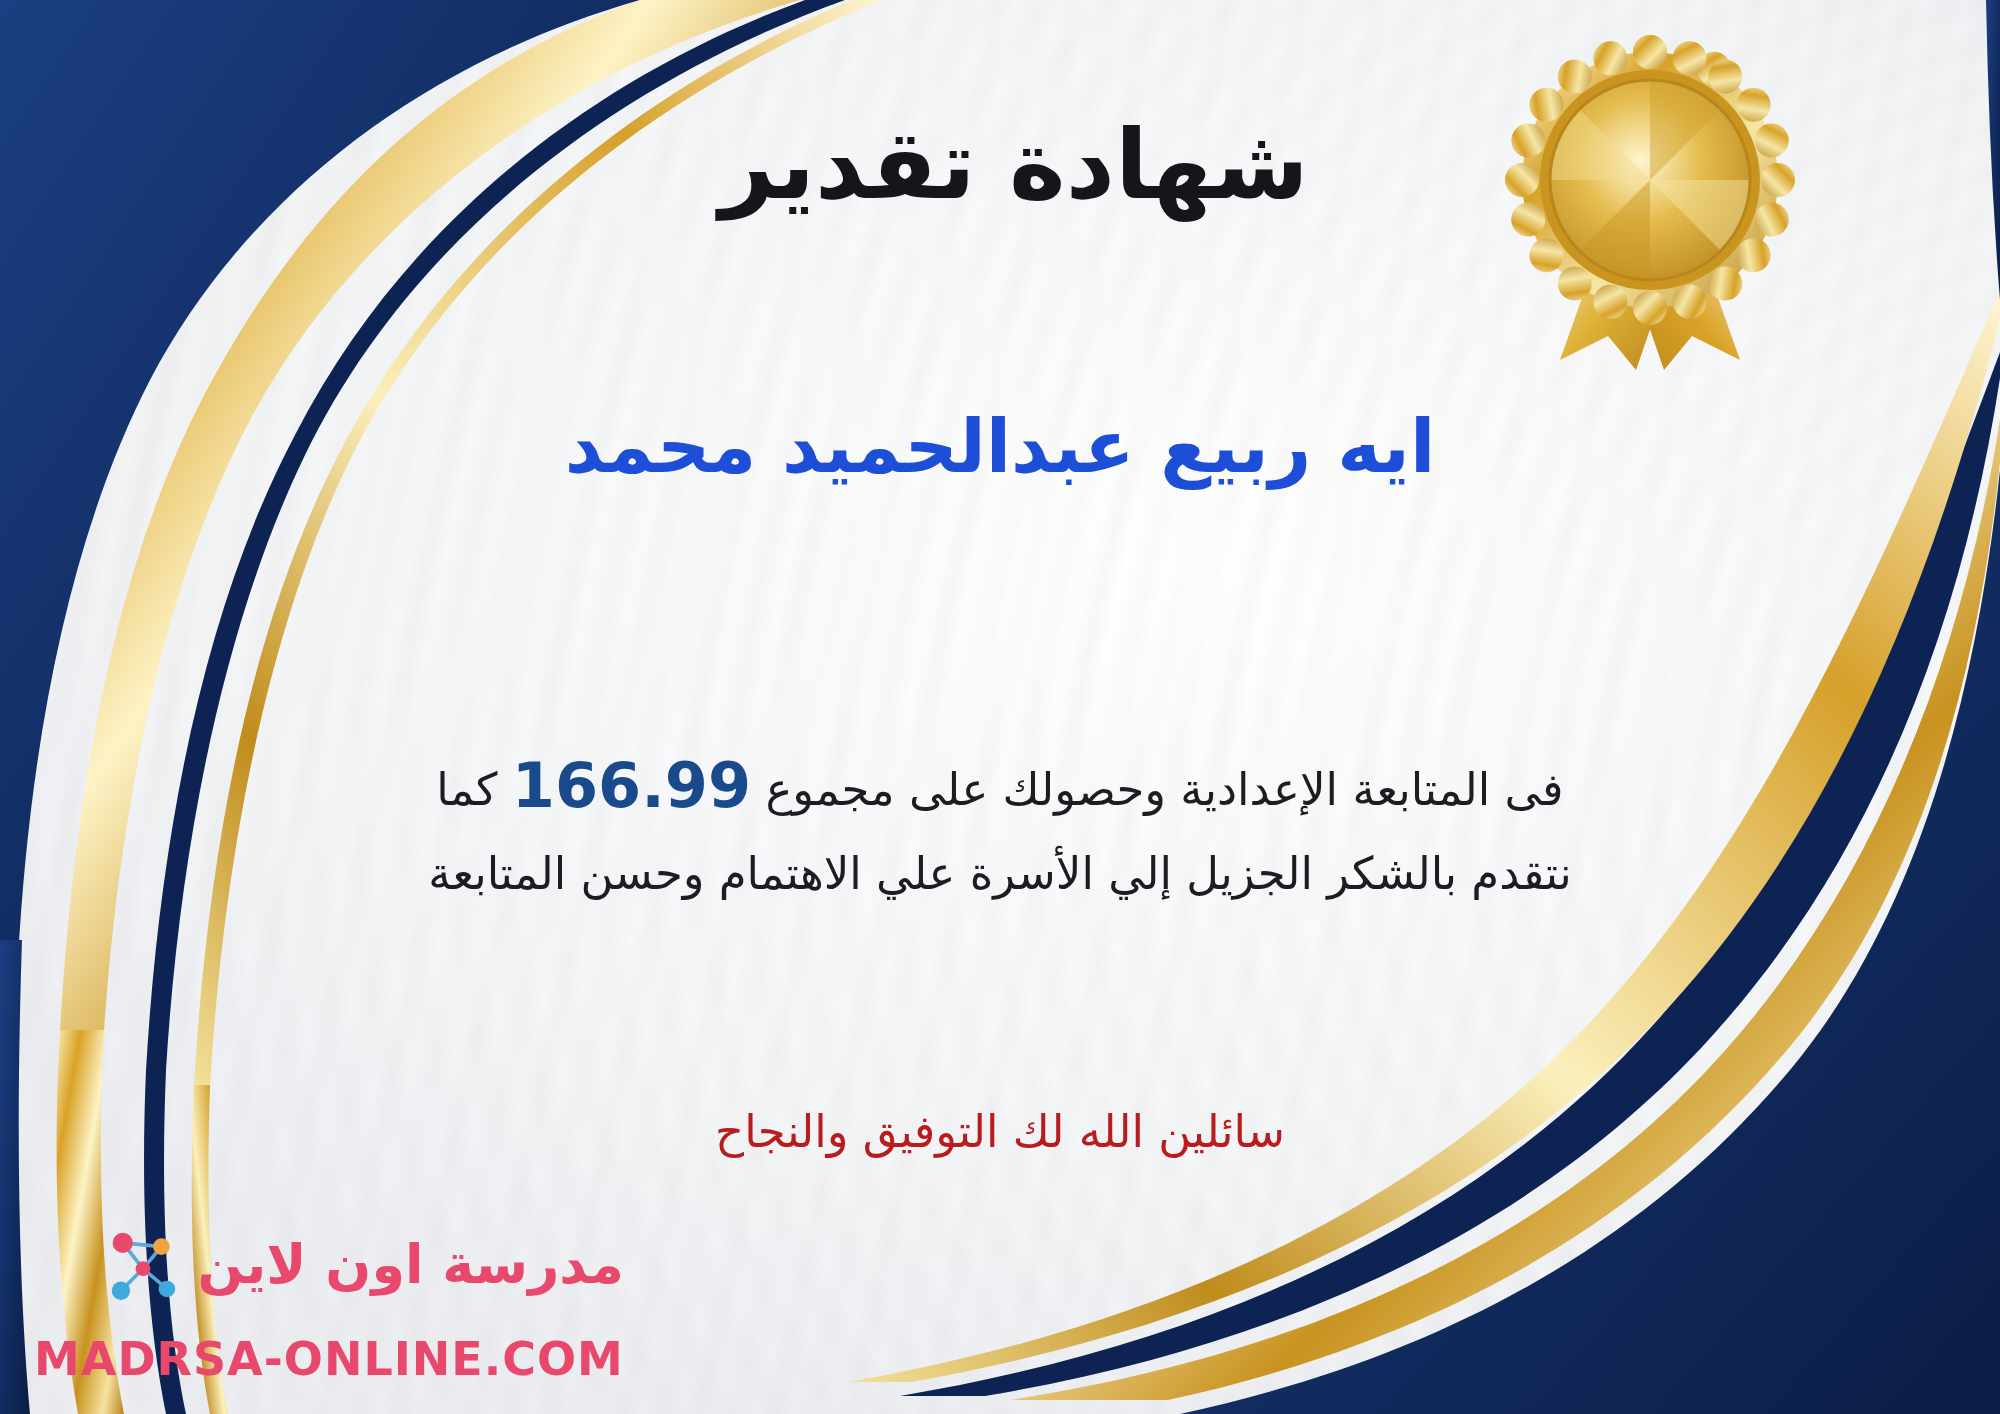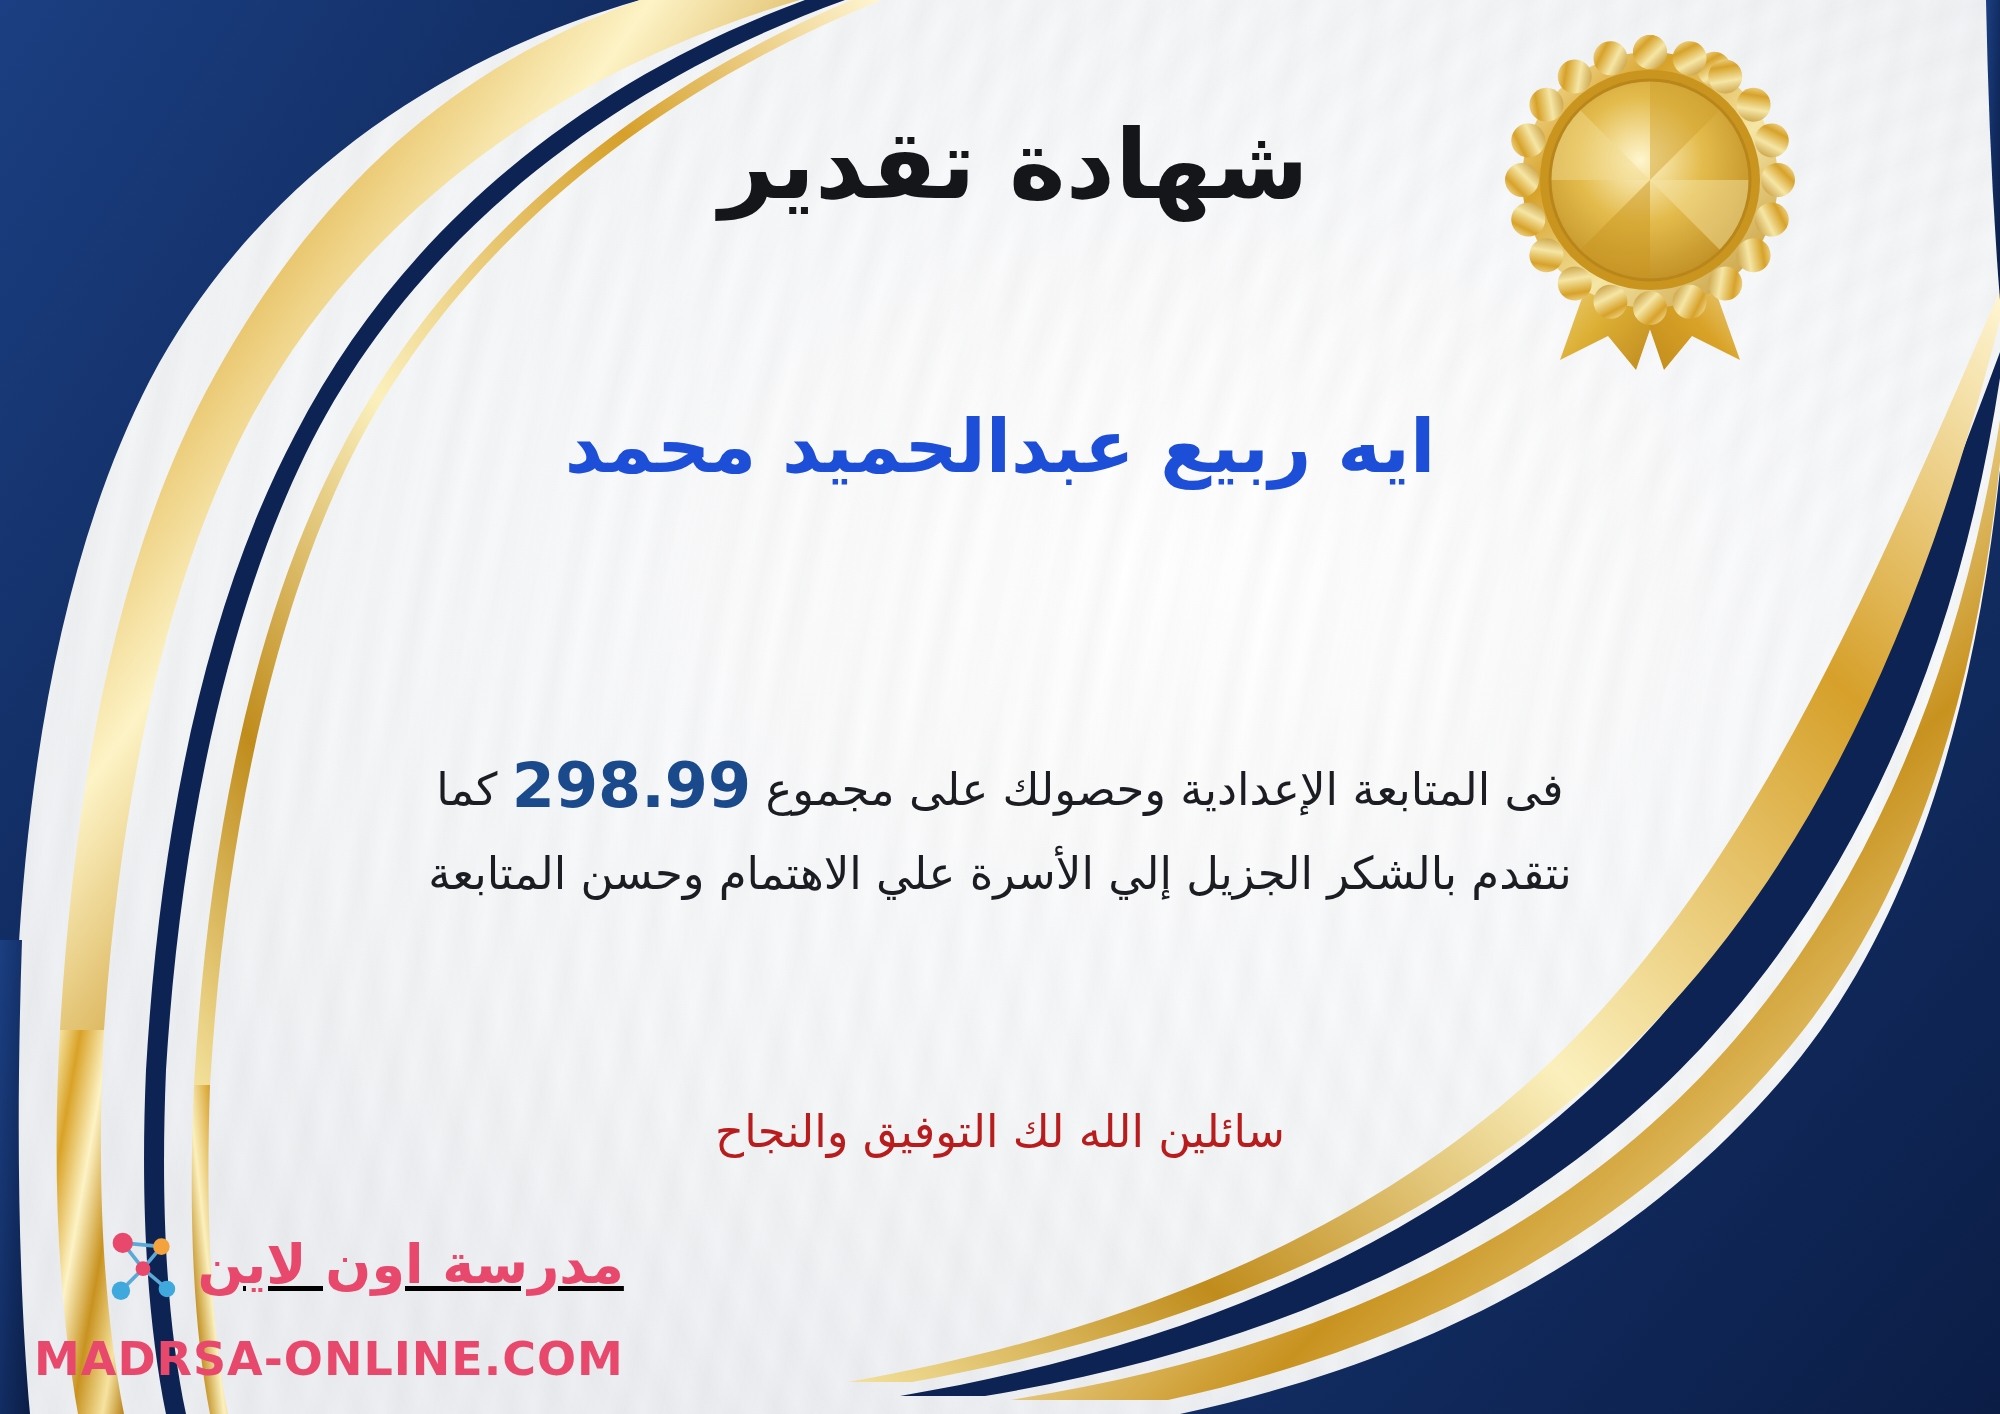--- a/index.html
+++ b/index.html
@@ -147,21 +147,20 @@
     z-index: 6;
     display: flex;
     flex-direction: column;
     align-items: flex-start;
     direction: rtl;
   }
   .brand-row {
     display: flex;
     align-items: center;
     gap: 8px;
-    text-decoration: underline;
   }
   .brand-ar {
     font-size: 54px;
     font-weight: 700;
     color: #e8486b;
     line-height: 1;
     letter-spacing: 0px;
     direction: rtl;
   }
   .brand-url {
@@ -318,21 +317,21 @@
 
   <div class="content">
 
     <div class="cert-title">شهادة تقدير</div>
 
     <div class="recipient-name">ايه ربيع عبدالحميد محمد</div>
 
     <div class="body-block">
       <span class="body-line l2">
         <span>فى المتابعة الإعدادية وحصولك على مجموع</span>
-        <span class="score">298.99</span>
+        <span class="score">166.99</span>
         <span>كما</span>
       </span>
       <span class="body-line l3">نتقدم  بالشكر الجزيل إلي الأسرة علي الاهتمام وحسن المتابعة</span>
     </div>
 
     <div class="closing">سائلين الله لك التوفيق  والنجاح</div>
   </div>
 
   <div class="brand">
     <div class="brand-row">

